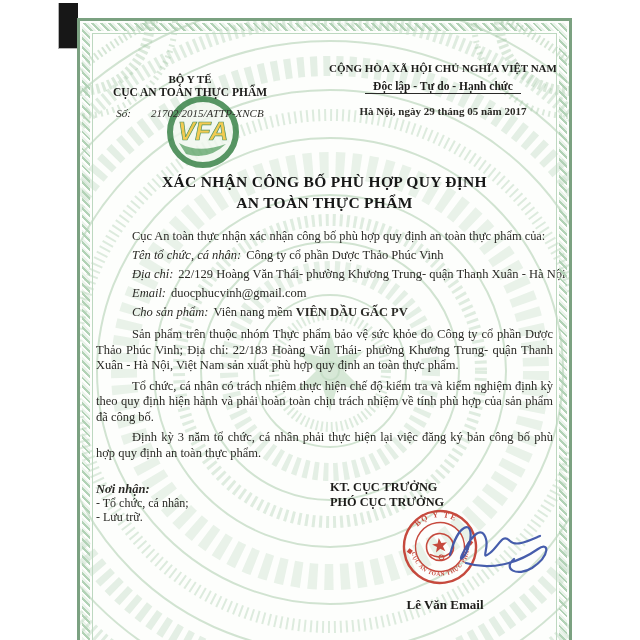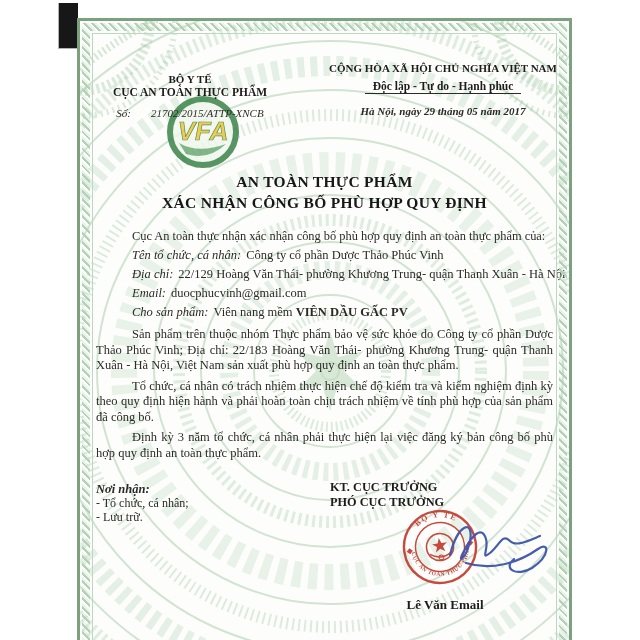--- a/index.html
+++ b/index.html
@@ -31,21 +31,21 @@
   .h-ministry{font-weight:bold;font-size:11px;color:#1d1c1a;}
   .h-dept{font-weight:bold;font-size:11.5px;color:#1d1c1a;margin-top:1px;}
   .h-number{font-style:italic;font-size:11px;margin-top:9px;}
   .h-number .num{margin-left:20px;}
 
   .header-right{left:222px;top:41px;width:282px;text-align:center;}
   .h-country{font-weight:bold;font-size:11px;color:#1d1c1a;}
   .h-motto{margin-top:2px;}
   .h-motto span{display:inline-block;font-weight:bold;font-size:11.5px;color:#1d1c1a;
     border-bottom:1.5px solid #2a2a28;padding:0 8px 1px;}
-  .h-date{font-weight:bold;font-style:italic;font-size:11px;margin-top:11px;}
+  .h-date{font-weight:bold;font-size:11px;margin-top:11px;}
 
   .title{left:0;top:150px;width:100%;text-align:center;font-weight:bold;
     font-size:15.5px;line-height:21px;letter-spacing:.3px;color:#171717;}
 
   .body{left:16px;top:206px;width:457px;font-size:12.5px;}
   .intro{margin:0;text-indent:36px;white-space:nowrap;line-height:19px;font-size:12.4px;}
   .field{padding-left:36px;line-height:19px;white-space:nowrap;position:relative;}
   .lbl{font-style:italic;margin-right:5px;}
   .fax-field{position:absolute;left:255px;top:0;}
   .bold-val{font-weight:bold;}
@@ -108,28 +108,28 @@
       <div class="h-ministry">BỘ Y TẾ</div>
       <div class="h-dept">CỤC AN TOÀN THỰC PHẨM</div>
       <div class="h-number">
         <span>Số:</span><span class="num">21702/2015/ATTP-XNCB</span>
       </div>
     </div>
 
     <div class="txt header-right">
       <div class="h-country">CỘNG HÒA XÃ HỘI CHỦ NGHĨA VIỆT NAM</div>
       <div class="h-motto">
-        <span>Độc lập - Tự do - Hạnh phúc</span>
+        <span>Độc lập - Tự do - Hạnh chức</span>
       </div>
       <div class="h-date">Hà Nội, ngày 29 tháng 05 năm 2017</div>
     </div>
 
     <div class="txt title">
+      <div>XÁC NHẬN CÔNG BỐ PHÙ HỢP QUY ĐỊNH</div>
       <div>AN TOÀN THỰC PHẨM</div>
-      <div>XÁC NHẬN CÔNG BỐ PHÙ HỢP QUY ĐỊNH</div>
     </div>
 
     <div class="txt body">
       <p class="intro">Cục An toàn thực nhận xác nhận công bố phù hợp quy định an toàn thực phẩm của:</p>
       <div class="field">
         <span class="lbl">Tên tổ chức, cá nhân:</span><span>Công ty cổ phần Dược Thảo Phúc Vinh</span>
       </div>
       <div class="field">
         <span class="lbl">Địa chỉ:</span><span>22/129 Hoàng Văn Thái- phường Khương Trung- quận Thanh Xuân - Hà Nội</span>
       </div>

